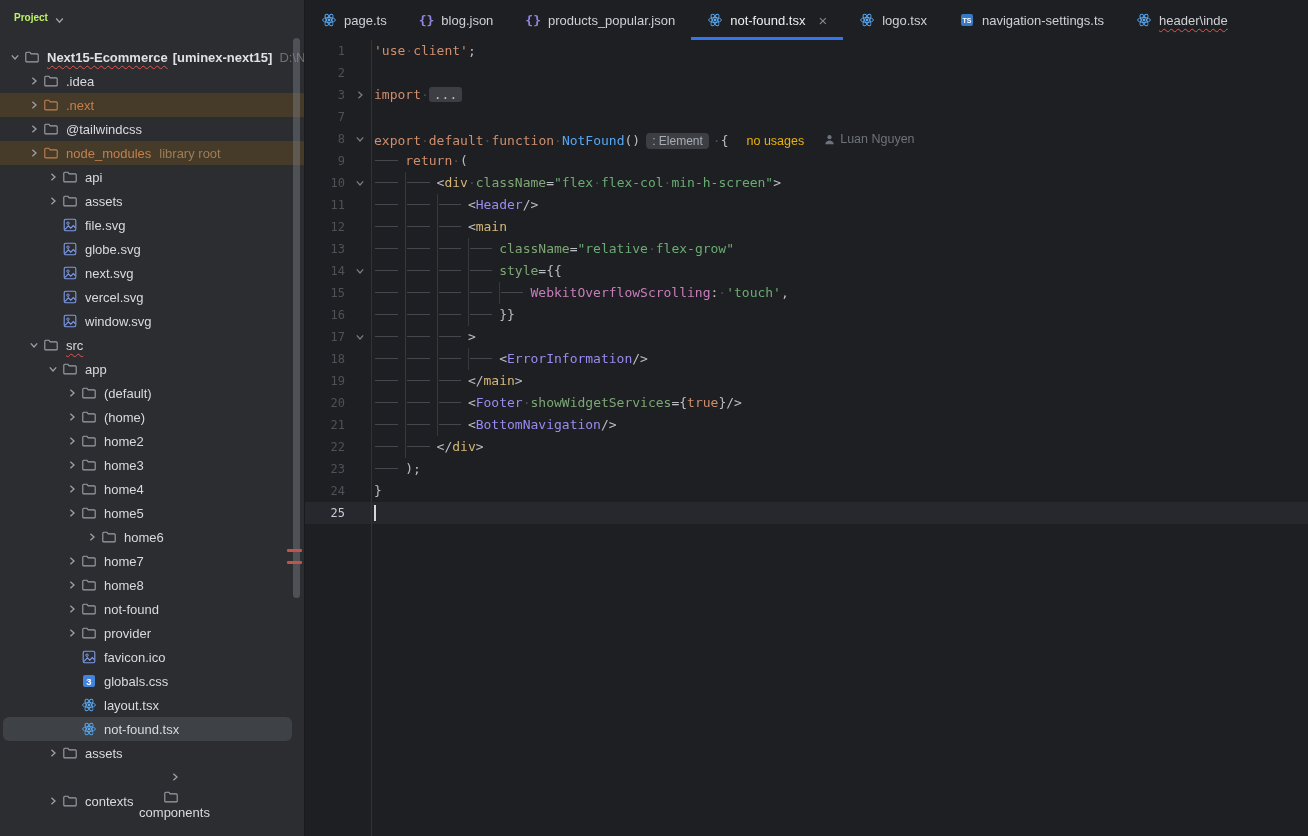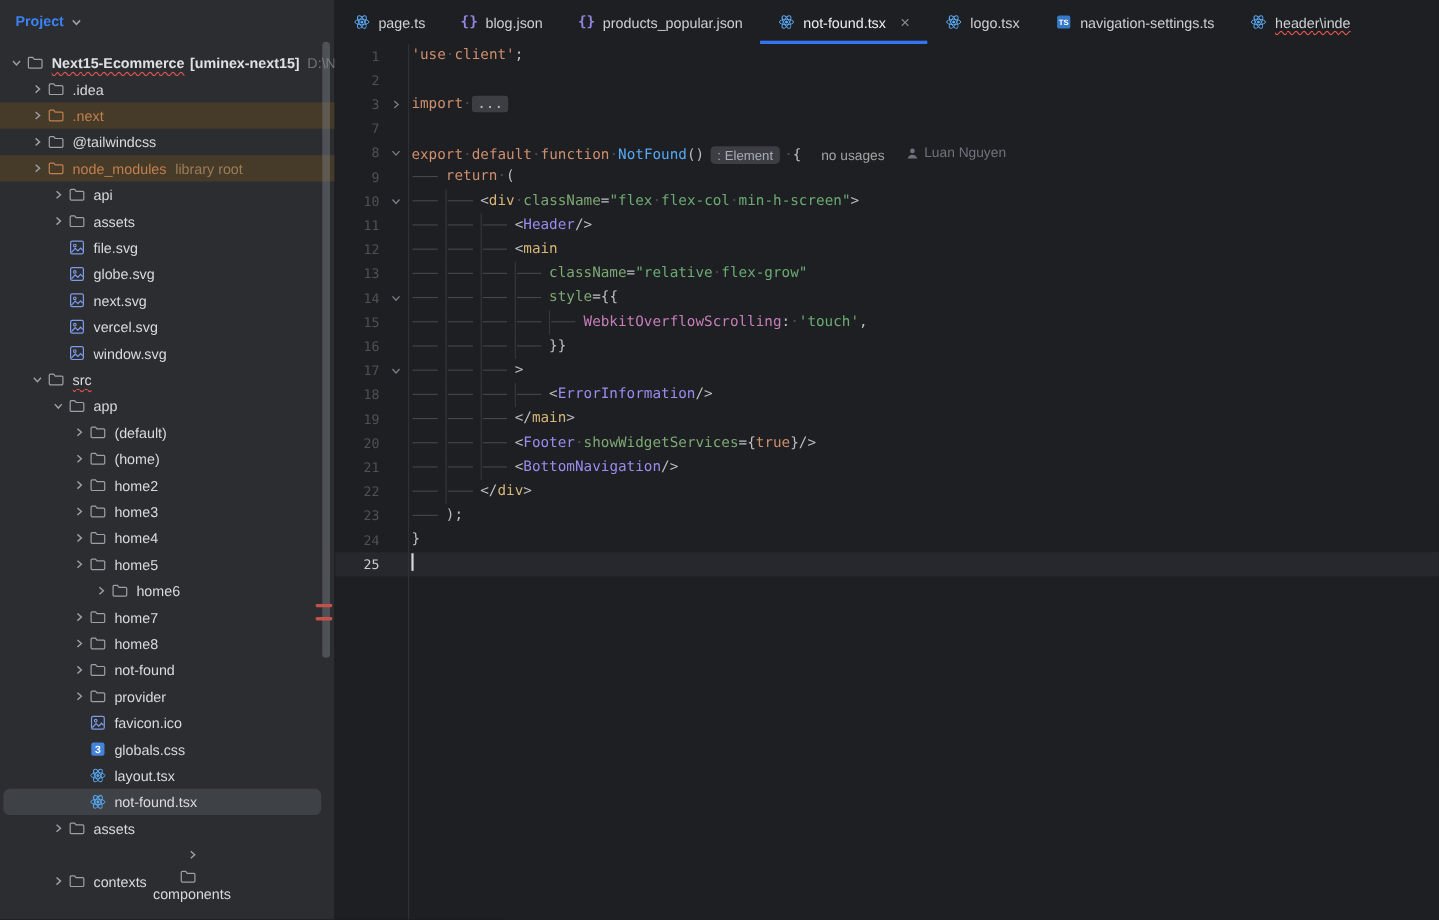--- a/index.html
+++ b/index.html
@@ -4,21 +4,21 @@
 <style>
   * { margin:0; padding:0; box-sizing:border-box; }
   html,body { width:1308px; height:836px; overflow:hidden; background:#1E1F22;
     font-family:"Liberation Sans", sans-serif; }
   .app { position:relative; width:1308px; height:836px; }
 
   
   .project-panel { position:absolute; left:0; top:0; width:305px; height:836px;
     background:#2B2D30; border-right:1px solid #1A1B1E; overflow:hidden; }
   .panel-header { height:45px; padding:12px 0 0 14px; display:flex; align-items:flex-start; gap:6px; }
-  .panel-title { color:#3b82f6; font-size:13px; font-weight:600; }
+  .panel-title { color:#bef264; font-size:10px; font-weight:600; }
   .panel-header svg { margin-top:3px; }
   .tree { position:absolute; left:0; top:45px; width:305px; }
   .trow { position:relative; height:24px; display:flex; align-items:center; font-size:13px;
     color:#D8DADE; white-space:nowrap; cursor:pointer; }
   .arr { width:18px; height:24px; display:flex; align-items:center; justify-content:center; flex:none; }
   .ticon { width:16px; height:16px; margin-right:7px; flex:none; display:flex; align-items:center;
     justify-content:center; color:#9DA0A8; }
   .tlabel.bold { font-weight:600; color:#DFE1E5; }
   .tbracket { font-weight:600; color:#DFE1E5; margin-left:5px; }
   .tpath { color:#6E7277; margin-left:7px; }
@@ -61,21 +61,21 @@
   .tok.p { color:#BCBEC4; } .tok.k { color:#CF8E6D; } .tok.tag { color:#D5B778;margin-top:30px; }
   .tok.comp { color:#988CF0; } .tok.attr { color:#7CA874; } .tok.str { color:#6AAB73; }
   .tok.field { color:#C77DBB; } .tok.fn { color:#56A8F5; } .tok.ws { color:#4B4E54; }
   .tab-ind { position:relative; display:inline-block; width:4ch; height:22px; vertical-align:top; }
   .tab-ind::before { content:""; position:absolute; left:1px; right:7px; top:10px; height:1px;
     background:#44474D; }
   .tab-ind + .tab-ind { border-left:1px solid #35383D; }
   .fold-chip { background:#3C3E43; border-radius:3px; padding:0 5px; color:#BDBFC4; }
   .chip { font-family:"Liberation Sans",sans-serif; font-size:12px; background:#3C3E43;
     color:#A8ADB5; border-radius:4px; padding:1px 6px; margin:0 4px 0 6px; }
-  .hint { font-family:"Liberation Sans",sans-serif; font-size:12.5px; color:#a3a3a3; margin-left:18px; }
+  .hint { font-family:"Liberation Sans",sans-serif; font-size:12.5px; color:#eab308; margin-left:18px; }
   .author { font-family:"Liberation Sans",sans-serif; font-size:12.5px; color:#6E737B;
     margin-left:20px; display:inline-flex; align-items:center; gap:5px; }
   .caret { display:inline-block; width:2px; height:16px; background:#D4D6DB;
     vertical-align:middle; margin-top:-2px; }
 </style>
 </head>
 <body>
 
 <div class="app">
   <aside class="project-panel">

